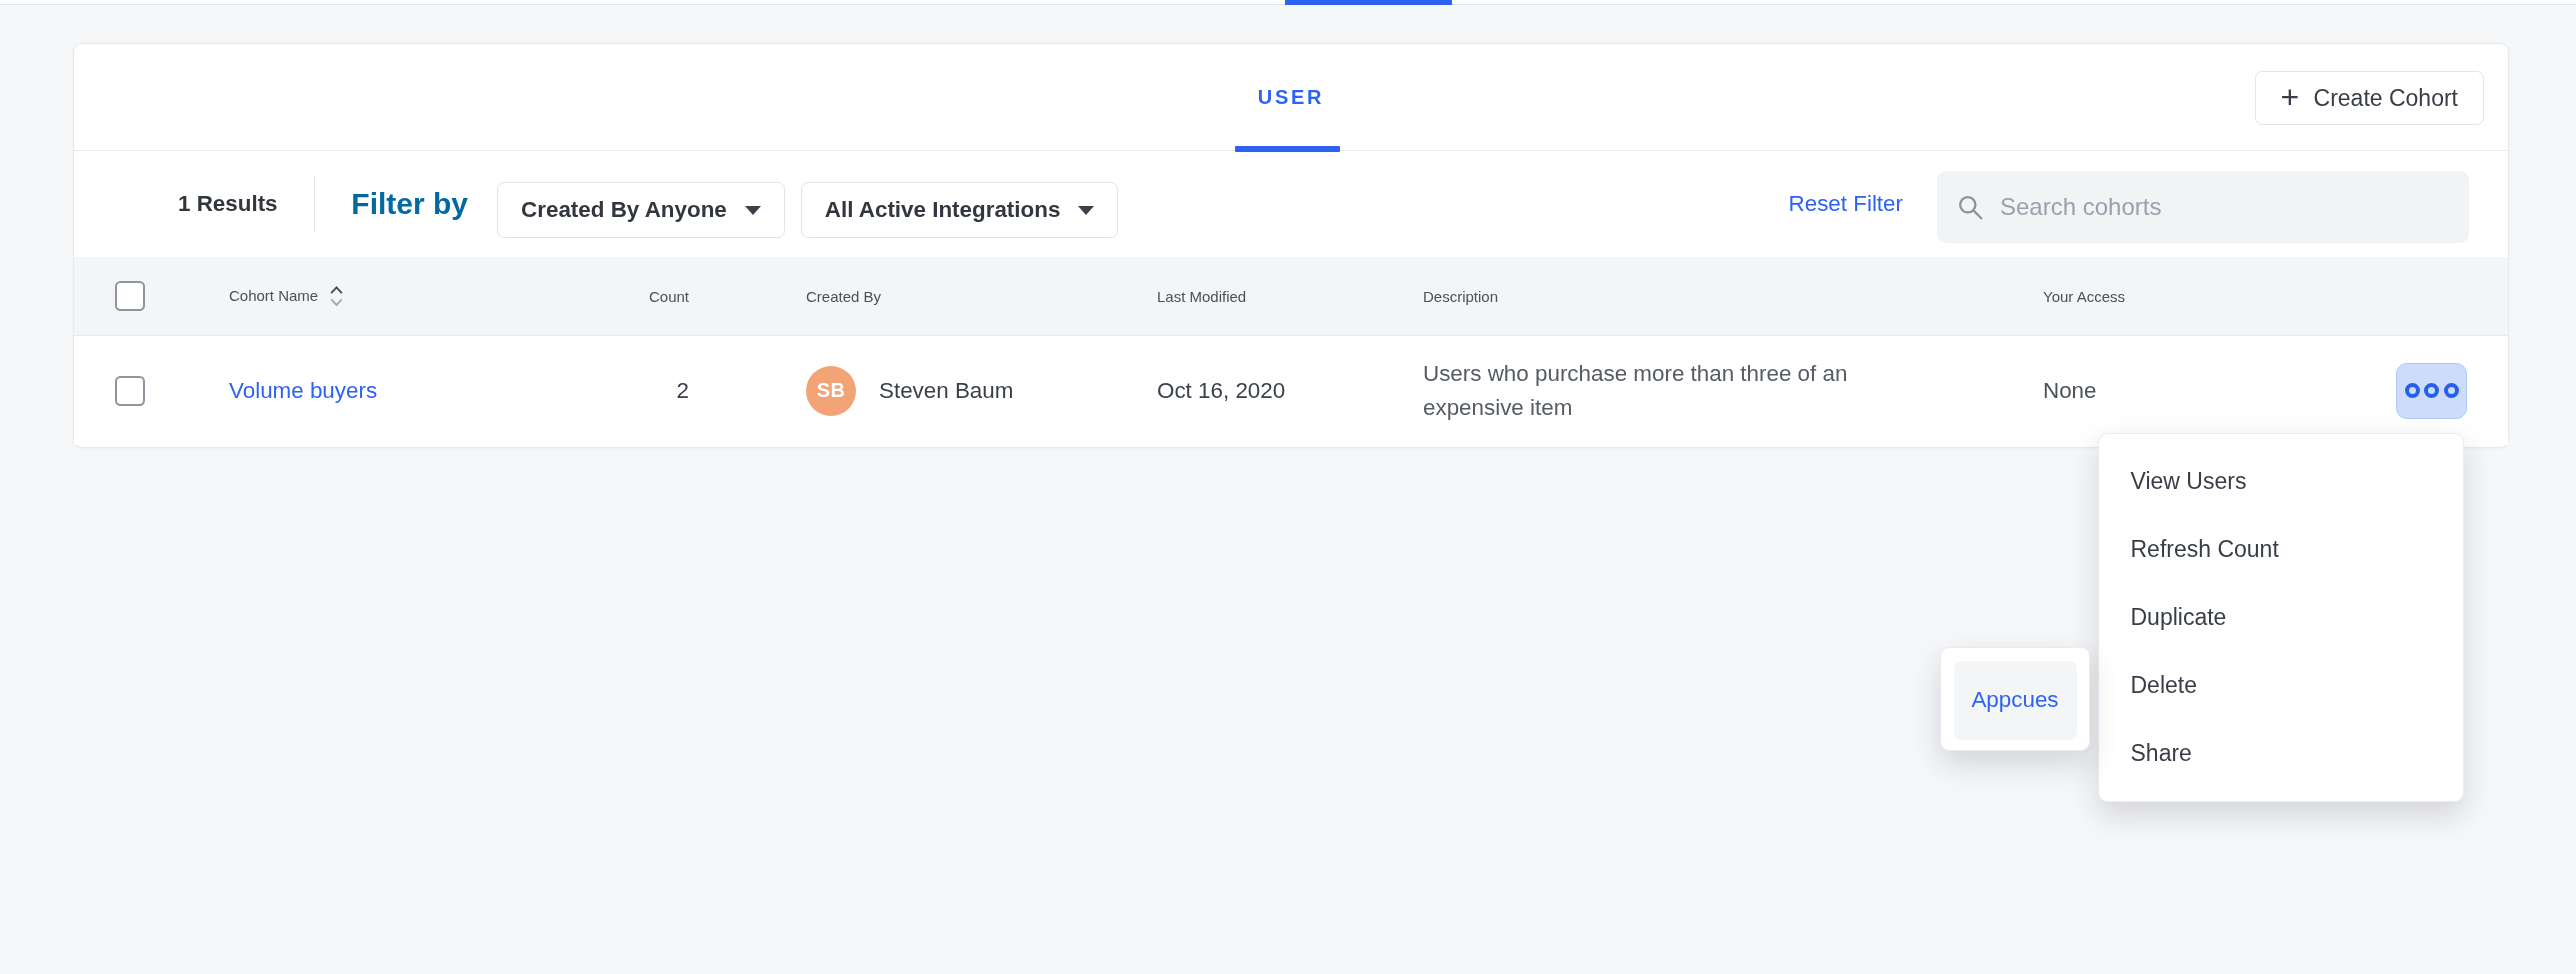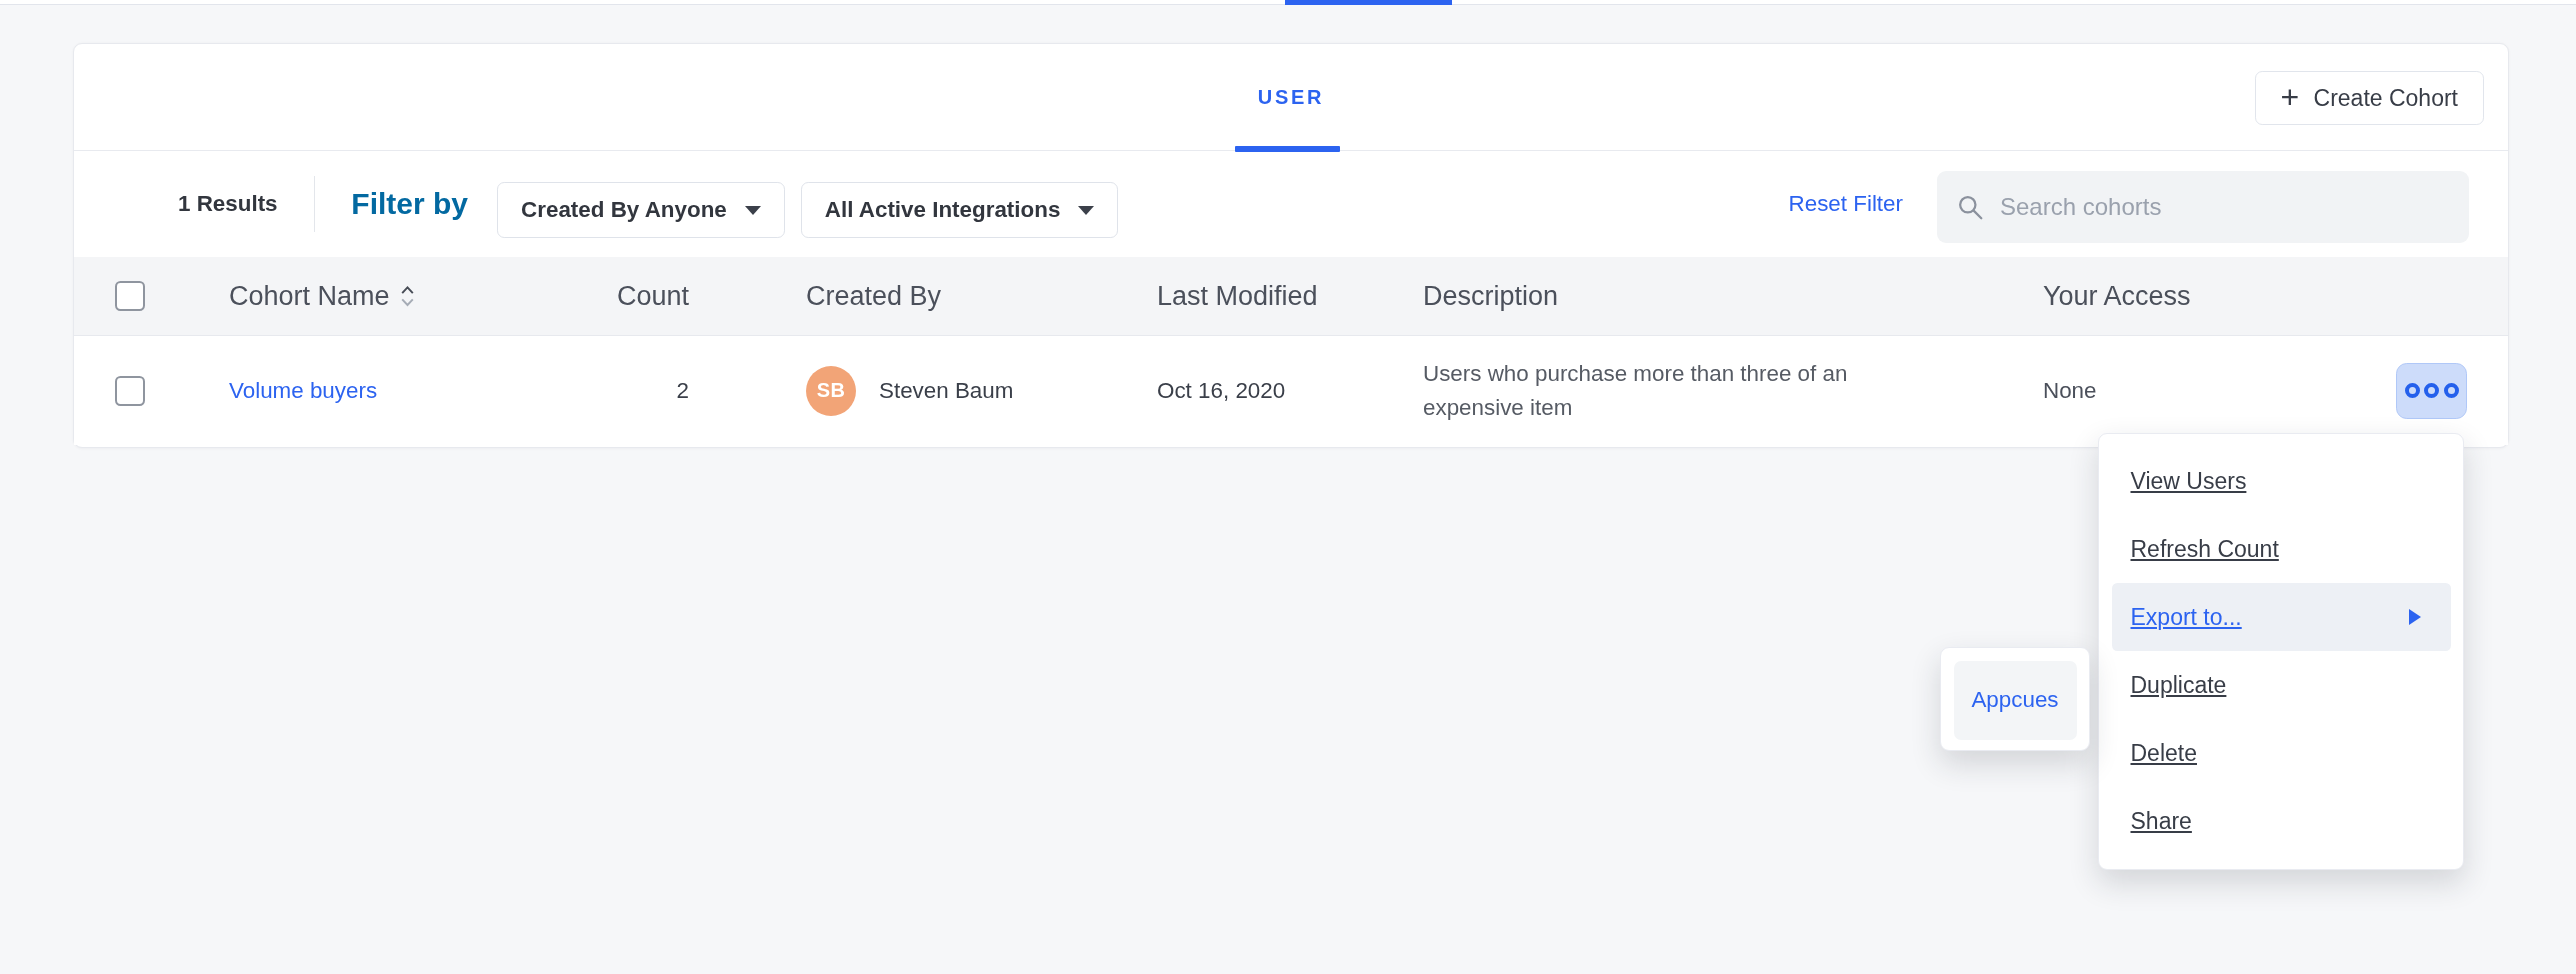--- a/index.html
+++ b/index.html
@@ -85,21 +85,21 @@
 
   
   .grid-cols {
     display:grid;
     grid-template-columns:155px 347px 113px 117px 351px 266px 620px 353px 1fr;
     align-items:center;
   }
   .thead {
     height:79px; background:#f4f5f7;
     border-bottom:1.8px solid #e7e9ee;
-    font-size:27px; font-weight:500; color:#4b505b;
+    font-size:15px; font-weight:500; color:#4b505b;
   }
   .trow { height:109px; background:#fff; font-size:22.4px; }
   .cell-check { display:flex; align-items:center; padding-left:41px; }
   .checkbox {
     width:30px; height:30px; background:#fff;
     border:2.2px solid #8f959f; border-radius:5.4px; cursor:pointer;
   }
   .cell-name { display:flex; align-items:center; gap:10.7px; }
   .sort-icon { display:inline-block; }
   .cell-count { text-align:right; }
@@ -126,21 +126,21 @@
   
   .context-menu {
     position:absolute; left:2098px; top:433px; width:366px;
     background:#fff; border:0.9px solid #e9ebf1; border-radius:9px;
     box-shadow:0 12.5px 30px rgba(30,35,50,.16);
     padding:13.4px 0; z-index:20;
   }
   .menu-item {
     height:68px; margin:0 12.5px; padding:0 19px; border-radius:5.4px;
     display:flex; align-items:center;
-    font-size:23px; color:#383d47; cursor:pointer;text-decoration:underline;
+    font-size:23px; color:#383d47; cursor:pointer;
   }
   .menu-item.highlight { background:#edf0f5; color:#2c63f0; }
   .arrow-right {
     margin-left:auto; margin-right:10.7px;
     width:0; height:0; border-top:8px solid transparent; border-bottom:8px solid transparent;
     border-left:12.5px solid #2c63f0;
   }
 
   
   .submenu {
@@ -240,24 +240,20 @@
         <span class="dot"></span>
         <span class="dot"></span>
       </div>
     </div>
   </div>
 </div>
 
 <div class="context-menu">
   <div class="menu-item">View Users</div>
   <div class="menu-item">Refresh Count</div>
-  <div class="menu-item highlight">
-    <span>Export to...</span>
-    <span class="arrow-right"></span>
-  </div>
   <div class="menu-item">Duplicate</div>
   <div class="menu-item">Delete</div>
   <div class="menu-item">Share</div>
 </div>
 
 <div class="submenu">
   <div class="submenu-item">Appcues</div>
 </div>
 
 

